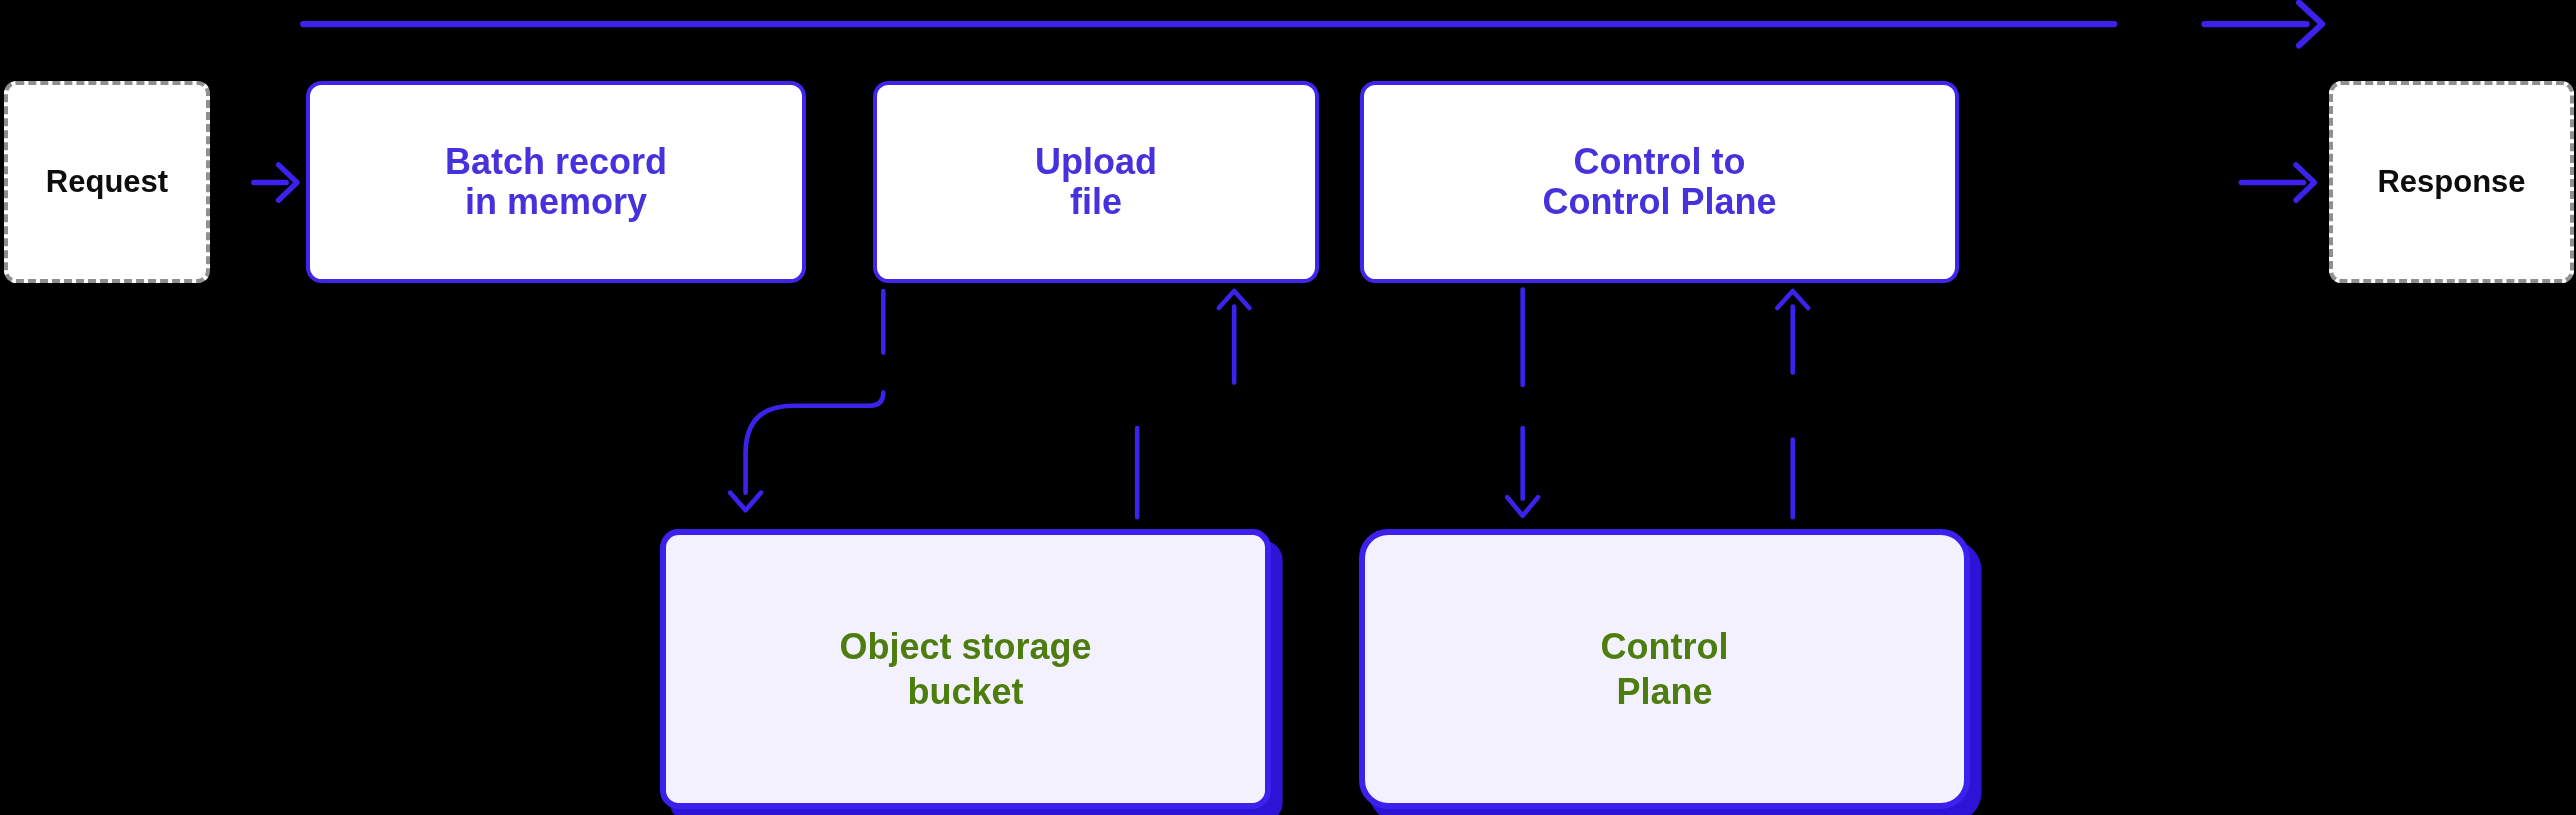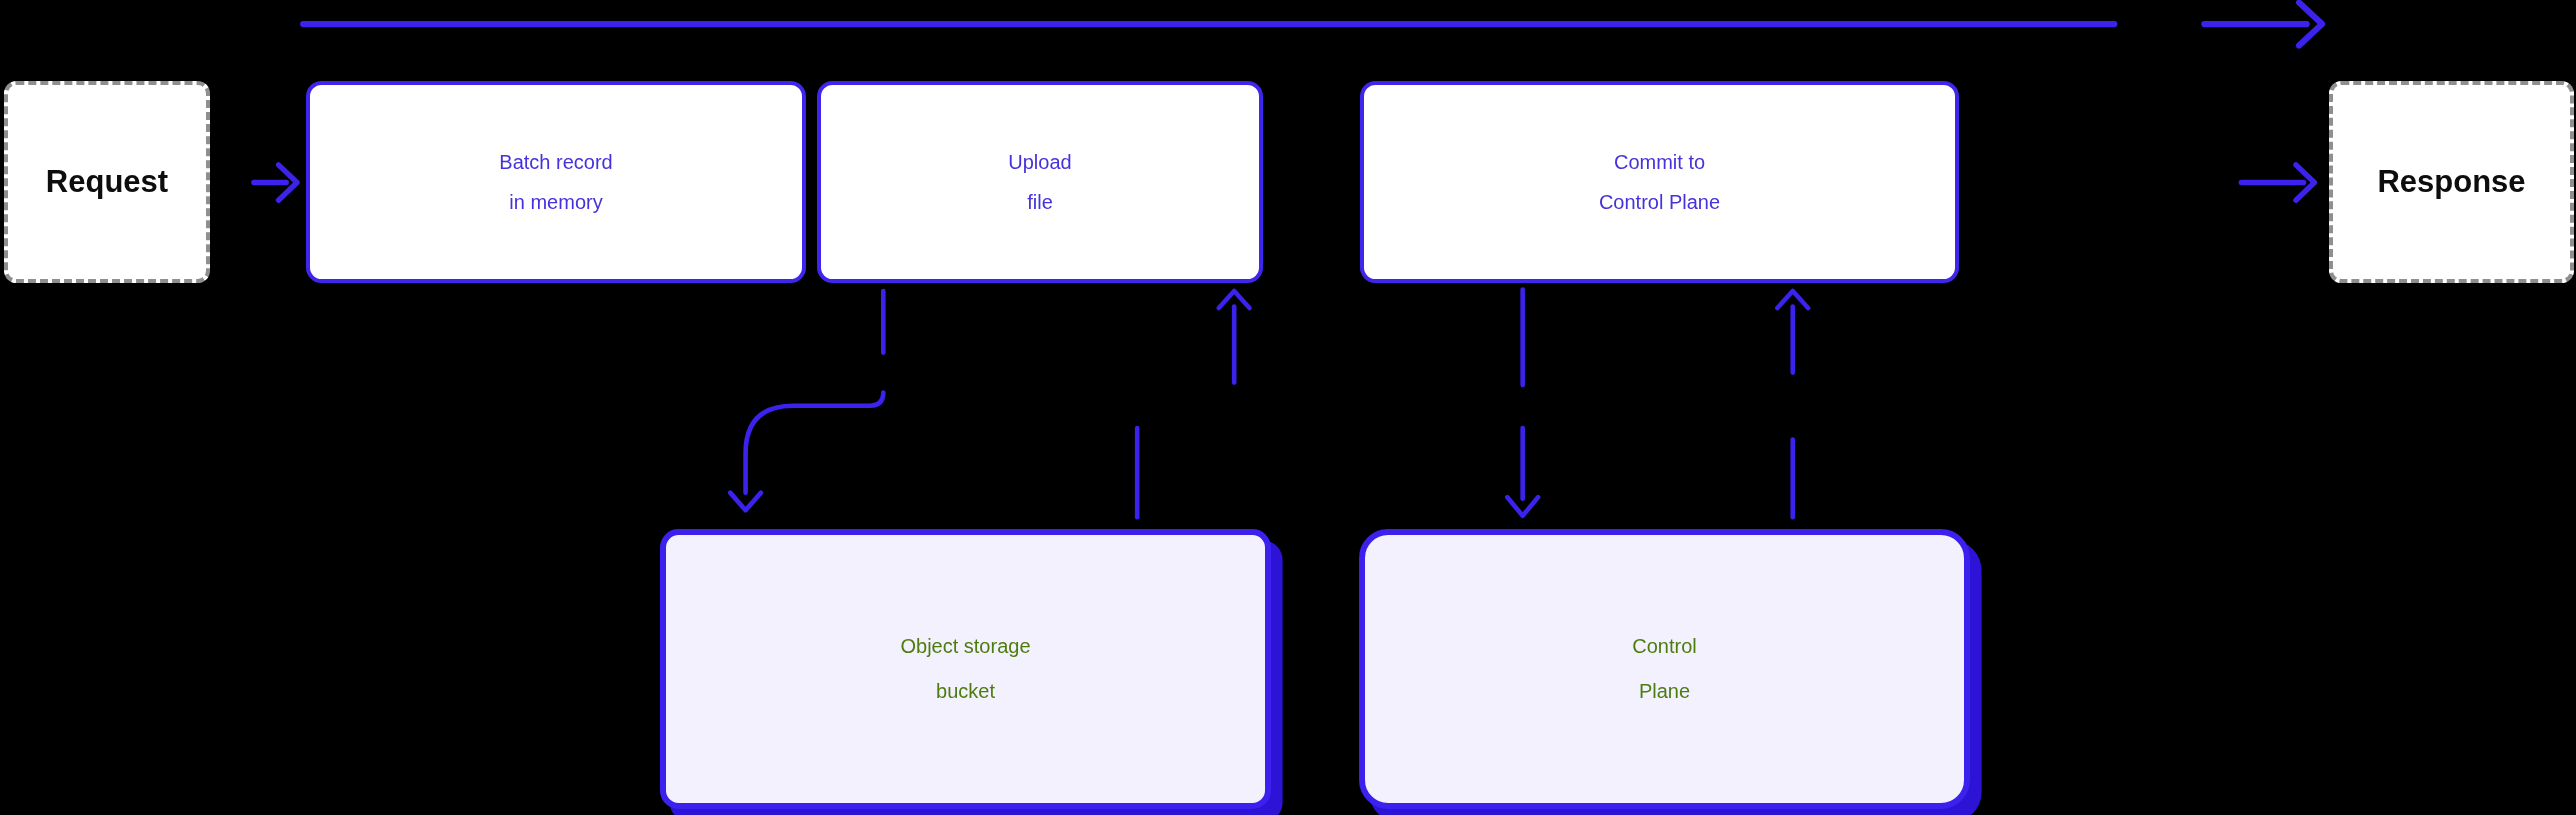--- a/index.html
+++ b/index.html
@@ -28,22 +28,22 @@
     display: flex;
     flex-direction: column;
     align-items: center;
     justify-content: center;
     text-align: center;
     border-radius: 15.4px;
     background: #ffffff;
   }
   .node .line {
     display: block;
-    font-size: 20px;
-    font-weight: 400;
+    font-size: 36px;
+    font-weight: 700;
     line-height: 40px;
   }
   
   .proc {
     top: 81px;
     height: 202px;
     border: 4.6px solid #4026ec;
     color: #4632dc;
   }
   
@@ -62,21 +62,21 @@
     border: 6.2px solid #3b20ee;
     border-radius: 18.5px;
     background: #f3f1fd;
     color: #4d7c0f;
     box-shadow: 10.8px 12.3px 0 0.8px #2d13d6;
   }
   .store .line { line-height: 45px; }
 
   #request-box        { left: 4px;    width: 206px; }
   #batch-box          { left: 306px;  width: 500px; }
-  #upload-box         { left: 817px; width: 446px; }
+  #upload-box         { left: 873px; width: 446px; }
   #commit-box         { left: 1360px; width: 599px; }
   #respond-box        { left: 1987px; width: 246px; }
   #response-box       { left: 2329px; width: 245px; }
   #bucket-box         { left: 660px;  width: 611px; }
   #control-plane-box  { left: 1359px; width: 611px; border-radius: 29px; }
 
   svg .stroke {
     fill: none;
     stroke: #3b22ec;
     stroke-linecap: round;
@@ -139,21 +139,21 @@
     <span class="line">Batch record</span>
     <span class="line">in memory</span>
   </div>
 
   <div id="upload-box" class="node proc">
     <span class="line">Upload</span>
     <span class="line">file</span>
   </div>
 
   <div id="commit-box" class="node proc">
-    <span class="line">Commit to</span>
+    <span class="line">Control to</span>
     <span class="line">Control Plane</span>
   </div>
 
 
   <div id="response-box" class="node endpoint">
     <span class="line">Response</span>
   </div>
 
   <div id="bucket-box" class="node store">
     <span class="line">Object storage</span>

